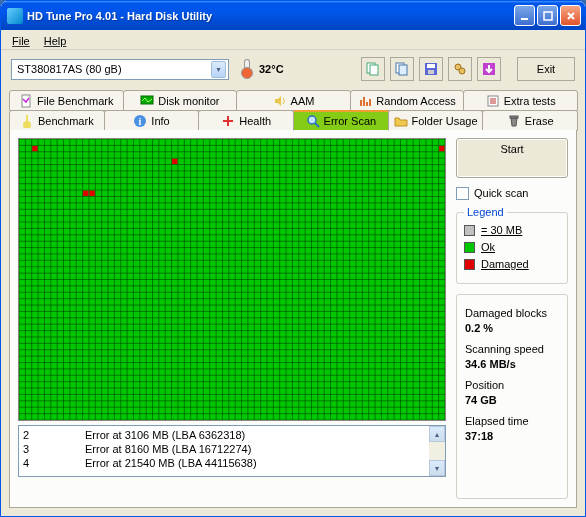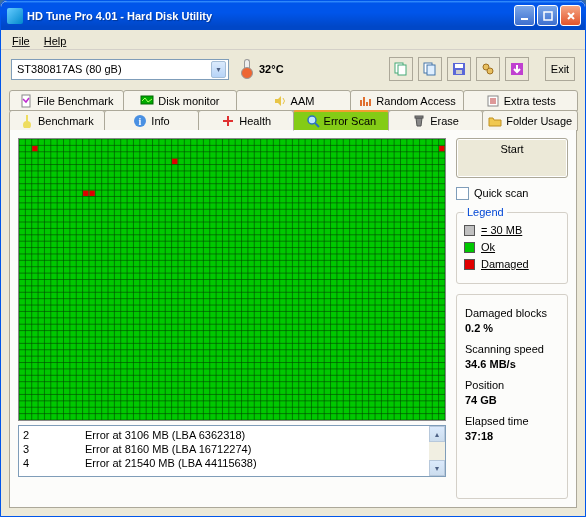--- a/index.html
+++ b/index.html
@@ -19,21 +19,21 @@
   .combo { width: 218px; height: 21px; background: white; border: 1px solid #7f9db9; display: flex; align-items: center; padding: 0 2px 0 5px; }
   .combo-text { flex: 1; }
   .combo-arrow { width: 15px; height: 17px; background: linear-gradient(#dbeafc,#b7d4f7); border: 1px solid #a5bed8; border-radius: 2px; display: flex; align-items: center; justify-content: center; color: #4d6185; font-size: 8px; }
   .tempicon { width: 14px; height: 20px; margin-left: 6px; position: relative; }
   .tempicon::before { content:""; position:absolute; left:5px; top:0; width:4px; height:14px; background:#eee; border:1px solid #999; border-bottom:none; border-radius:3px 3px 0 0; }
   .tempicon::after { content:""; position:absolute; left:2px; bottom:0; width:10px; height:10px; background:#e63; border:1px solid #999; border-radius:50%; }
   .tempval { font-weight: bold; margin-left: 2px; }
   .spacer { flex: 1; }
   .iconbtn { width: 24px; height: 24px; border: 1px solid #aca899; background: #ece9d8; display: flex; align-items: center; justify-content: center; margin-left: 1px; }
   .iconbtn svg { width: 16px; height: 16px; }
-  .exitbtn { width: 30px; height: 24px; margin-left: 12px; border: 1px solid #aca899; background: #ece9d8; text-align: center; line-height: 22px; }
+  .exitbtn { width: 58px; height: 24px; margin-left: 12px; border: 1px solid #aca899; background: #ece9d8; text-align: center; line-height: 22px; }
   .tabarea { padding: 2px 8px 8px 8px; flex: 1; display: flex; flex-direction: column; }
   .tabrow { display: flex; height: 21px; }
   .tab { flex: 1; border: 1px solid #aca899; background: #f6f4ec; margin-right: -1px; display: flex; align-items: center; justify-content: center; gap: 4px; border-radius: 3px 3px 0 0; font-size: 11px; }
   .tab.active { background: #84cc16; border-bottom: 1px solid #fcfcfa; position: relative; z-index: 2; border-top: 2px solid #f0a030; }
   .tabrow.second { margin-top: -1px; }
   .tab-icon { width: 14px; height: 14px; display: inline-block; }
   .content { flex: 1; border: 1px solid #aca899; border-top: none; background: #fcfcfa; margin-top: -1px; padding: 8px; display: flex; gap: 10px; }
   .leftcol { display: flex; flex-direction: column; gap: 4px; }
   .blockgrid { width: 428px; height: 283px; border: 1px solid #888; background: #003300; }
   .blockgrid svg { display: block; }
@@ -197,30 +197,30 @@
         </div>
       <div class="tab active">
           <span class="tab-icon"><svg viewBox="0 0 14 14">
               <circle cx="6" cy="6" r="4" fill="#bfe8ff" stroke="#2a70c0" stroke-width="1.5"></circle>
               <line x1="9" y1="9" x2="13" y2="13" stroke="#2a70c0" stroke-width="2"></line>
             </svg></span>
           <span>Error Scan</span>
         </div>
       <div class="tab">
           <span class="tab-icon"><svg viewBox="0 0 14 14">
+              <path d="M1 4 h4 l1 2 h7 v6 h-12 z" fill="#f0c850" stroke="#c09020"></path>
+            </svg></span>
+          <span>Folder Usage</span>
+        </div>
+      <div class="tab">
+          <span class="tab-icon"><svg viewBox="0 0 14 14">
               <path d="M4 4 h6 l-1 8 h-4 z" fill="#888" stroke="#555"></path>
               <rect x="3" y="2" width="8" height="2" fill="#888" stroke="#555"></rect>
             </svg></span>
           <span>Erase</span>
-        </div>
-      <div class="tab">
-          <span class="tab-icon"><svg viewBox="0 0 14 14">
-              <path d="M1 4 h4 l1 2 h7 v6 h-12 z" fill="#f0c850" stroke="#c09020"></path>
-            </svg></span>
-          <span>Folder Usage</span>
         </div>
     </div>
 
     <div class="content">
       <div class="leftcol">
         <div class="blockgrid">
           <svg id="gridsvg" width="426" height="281">
               <rect width="426" height="281" fill="#00c800"></rect>
               <line x1="0" x2="0" y1="0" y2="281" stroke="#004400" stroke-width="0.6"></line>
               <line x1="6.358208955223881" x2="6.358208955223881" y1="0" y2="281" stroke="#004400" stroke-width="0.6"></line>

